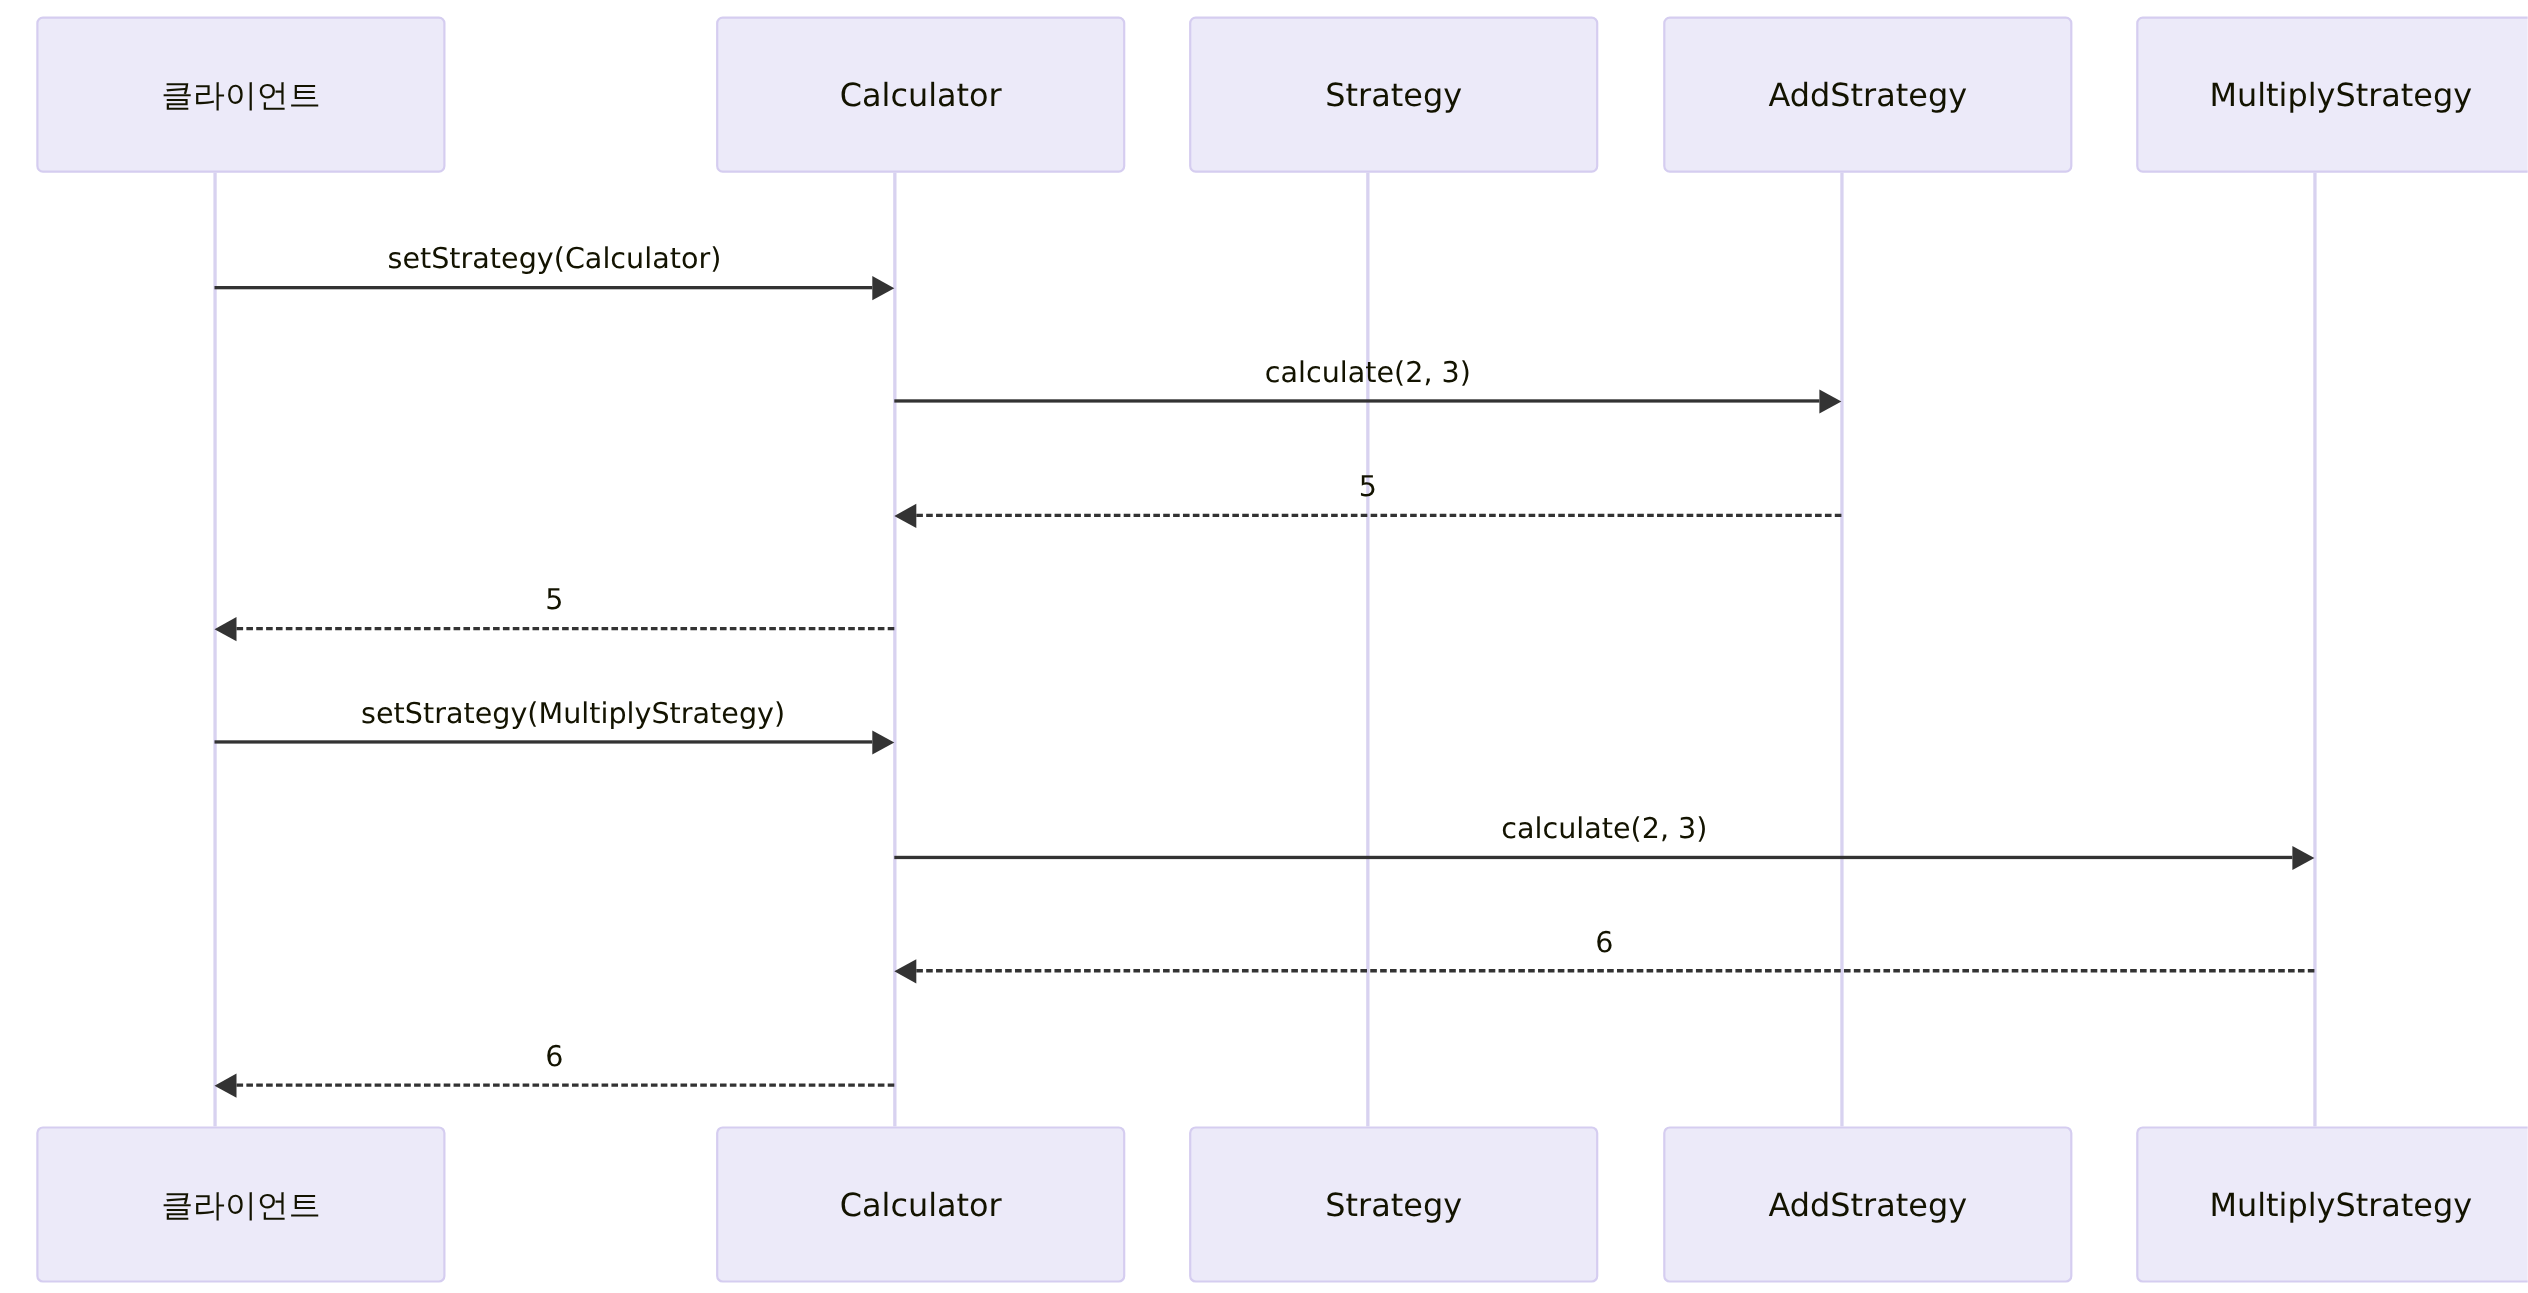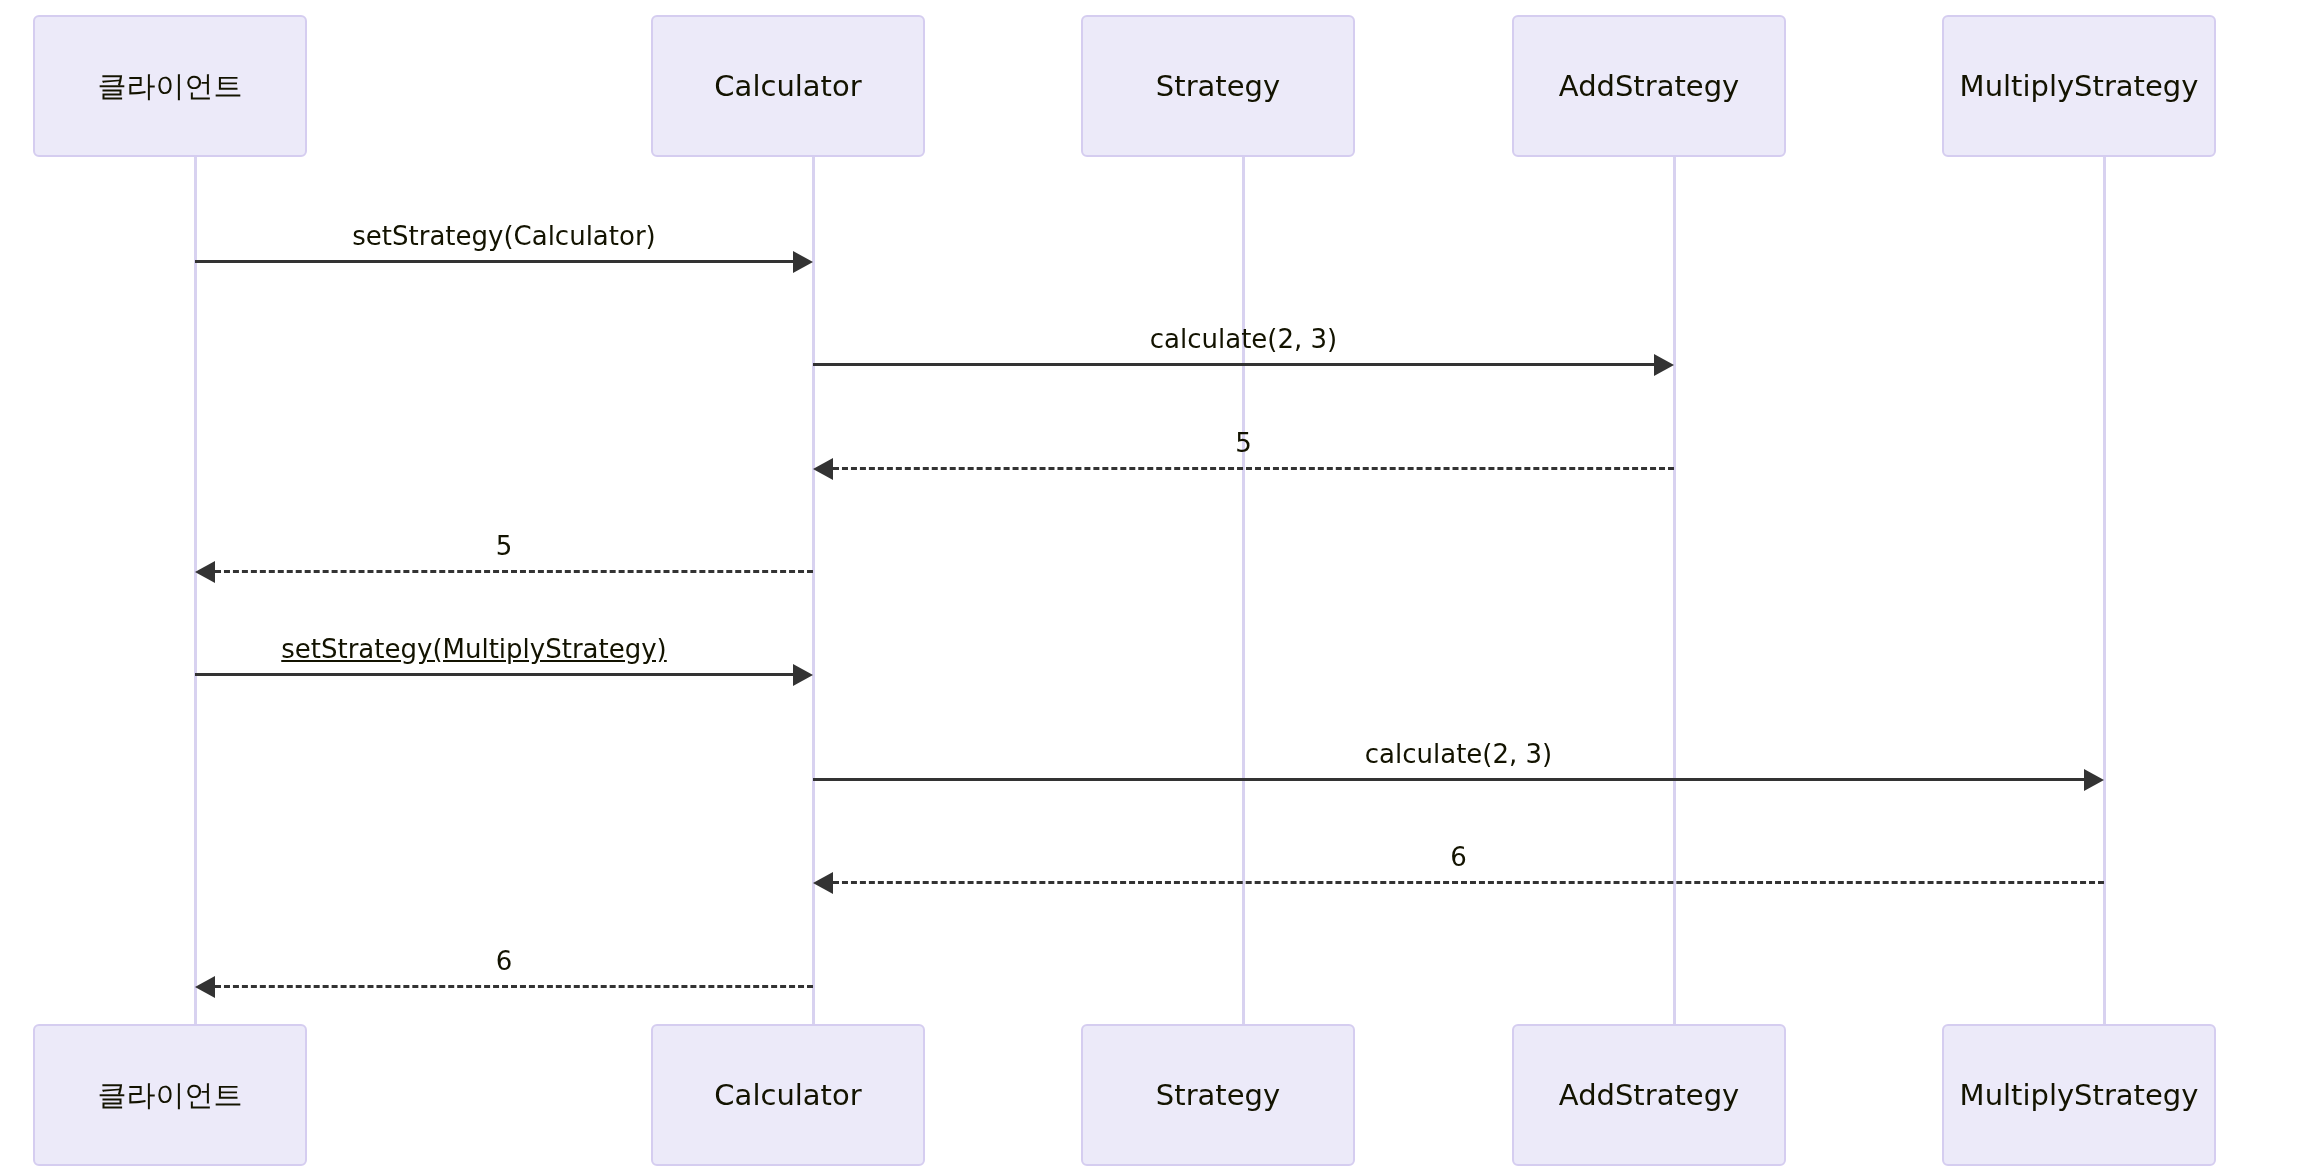--- a/index.html
+++ b/index.html
@@ -13,21 +13,21 @@
   #diagram-root {
     position: relative;
     width: 2298px;
     height: 1175px;
     background: #ffffff;
     overflow: hidden;
   }
   .participant-box {
     position: absolute;
     box-sizing: border-box;
-    width: 274px;
+    width: 372px;
     height: 142px;
     background: #ECEAF9;
     border: 2px solid #D5CDF0;
     border-radius: 6px;
     display: flex;
     align-items: center;
     justify-content: center;
   }
   .participant-label {
     font-size: 29px;
@@ -93,21 +93,21 @@
       <div class="arrowhead right" style="left: 1654px; top: 354px;"></div>
       <div class="msg-label" style="left: 1243.5px; top: 326px;">calculate(2, 3)</div>
       <div class="msg-line dashed" style="left: 833px; width: 841px; top: 467px;"></div>
       <div class="arrowhead left" style="left: 813px; top: 458px;"></div>
       <div class="msg-label" style="left: 1243.5px; top: 430px;">5</div>
       <div class="msg-line dashed" style="left: 215px; width: 598px; top: 570px;"></div>
       <div class="arrowhead left" style="left: 195px; top: 561px;"></div>
       <div class="msg-label" style="left: 504px; top: 533px;">5</div>
       <div class="msg-line" style="left: 195px; width: 598px; top: 673px;"></div>
       <div class="arrowhead right" style="left: 793px; top: 664px;"></div>
-      <div class="msg-label" style="left: 474px; top: 636px; text-decoration: underline;">setStrategy(MultiplyStrategy)</div>
+      <div class="msg-label" style="left: 521px; top: 636px;">setStrategy(MultiplyStrategy)</div>
       <div class="msg-line" style="left: 813px; width: 1271px; top: 778px;"></div>
       <div class="arrowhead right" style="left: 2084px; top: 769px;"></div>
       <div class="msg-label" style="left: 1458.5px; top: 741px;">calculate(2, 3)</div>
       <div class="msg-line dashed" style="left: 833px; width: 1271px; top: 881px;"></div>
       <div class="arrowhead left" style="left: 813px; top: 872px;"></div>
       <div class="msg-label" style="left: 1458.5px; top: 844px;">6</div>
       <div class="msg-line dashed" style="left: 215px; width: 598px; top: 985px;"></div>
       <div class="arrowhead left" style="left: 195px; top: 976px;"></div>
       <div class="msg-label" style="left: 504px; top: 948px;">6</div>
     </div>

